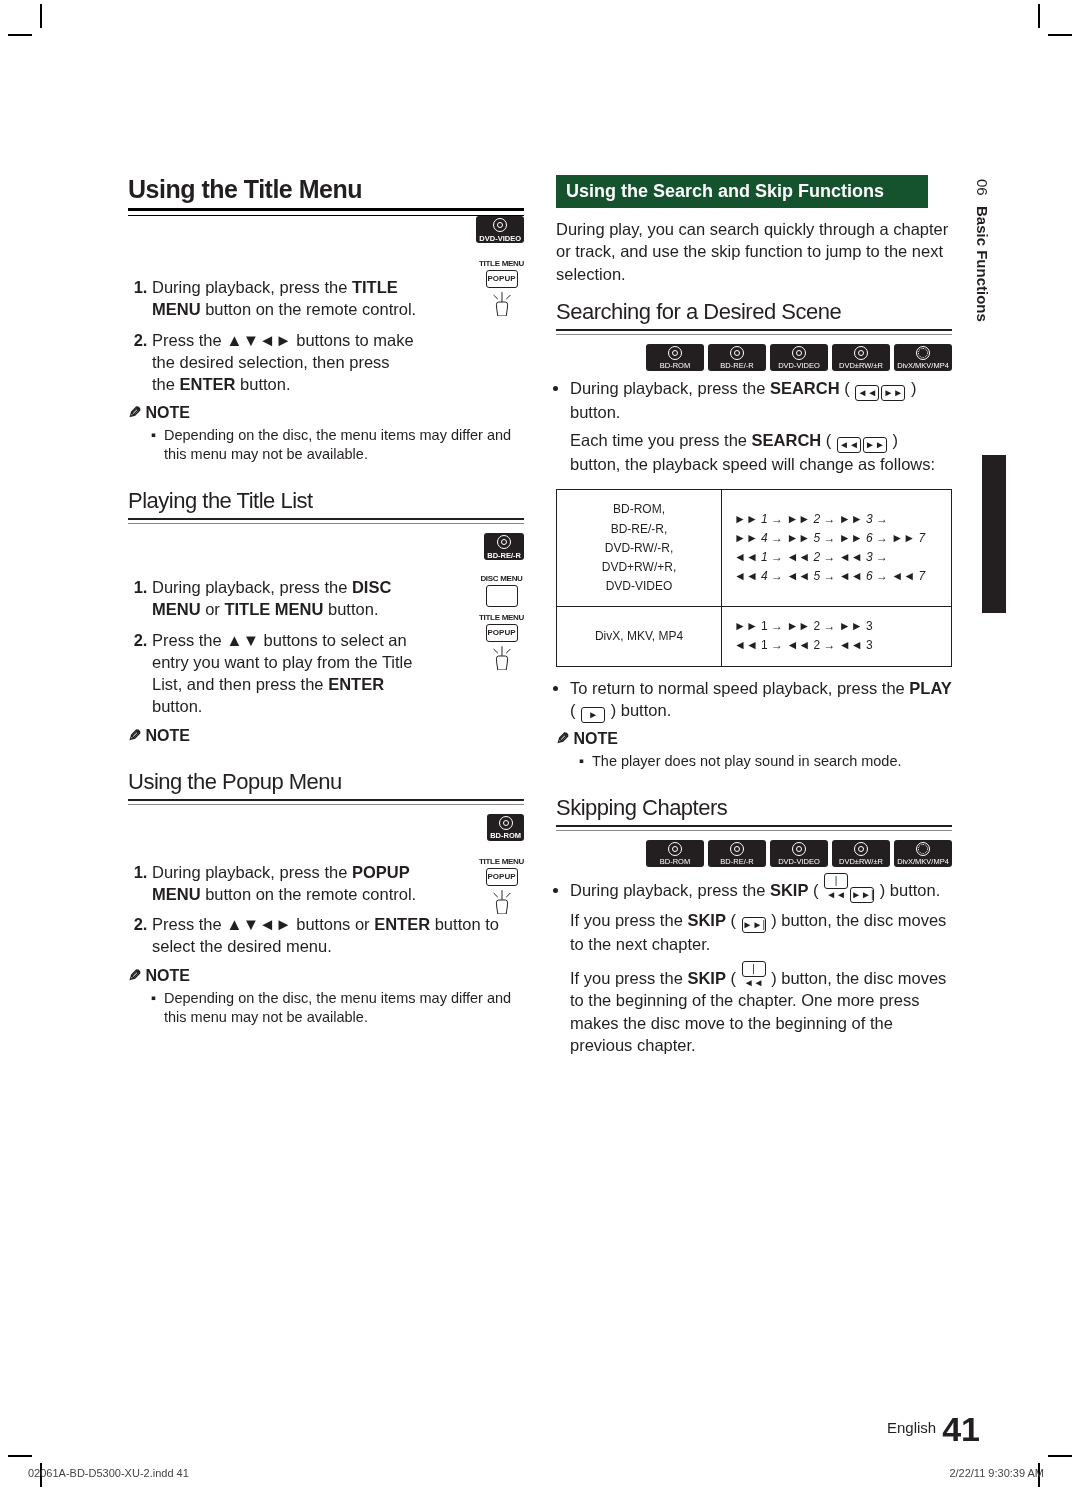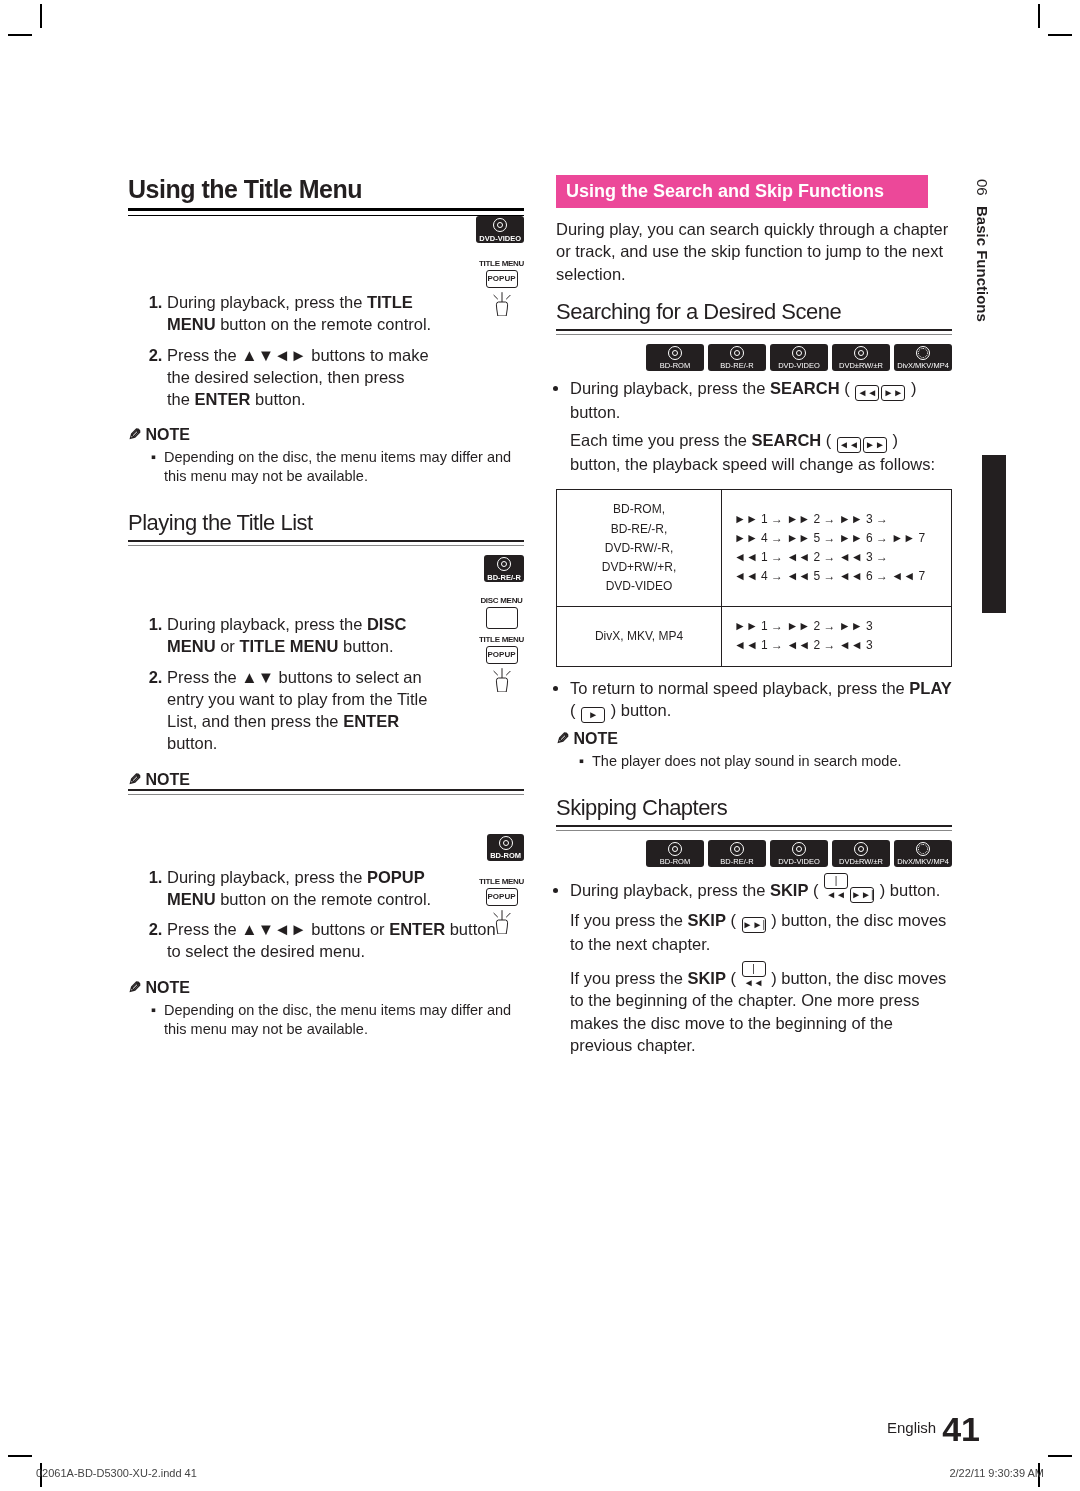--- a/index.html
+++ b/index.html
@@ -32,32 +32,32 @@
     letter-spacing: -0.5px;
   }
   h2 {
     font-size: 22px;
     font-weight: normal;
     margin: 24px 0 4px 0;
     letter-spacing: -0.5px;
   }
   .rule-heavy { border-top: 3px solid #000; border-bottom: 1px solid #000; height: 4px; margin-bottom: 10px; }
   .rule-med { border-top: 2px solid #231f20; border-bottom: 1px solid #888; height: 3px; margin-bottom: 8px; }
-  ol { margin: 15px; padding-left: 24px; font-size: 16.5px; line-height: 1.35; }
+  ol { margin: 0; padding-left: 24px; font-size: 16.5px; line-height: 1.35; }
   ol li { margin-bottom: 8px; }
   ol li::marker { font-weight: bold; }
   .note-head { font-size: 16px; font-weight: bold; margin-top: 6px; }
   .note-head .hand-icon { display: inline-block; transform: scaleX(-1); margin-right: 4px; }
   ul.note { margin: 4px 0 0 0; padding-left: 36px; font-size: 14.5px; line-height: 1.3; }
   ul.note li { margin-bottom: 4px; list-style: '▪  '; }
   .bullet { margin: 0; padding-left: 14px; font-size: 16.5px; line-height: 1.35; }
   .bullet li { margin-bottom: 6px; list-style: disc; }
   .para { font-size: 16.5px; line-height: 1.35; margin: 0 0 14px 0; }
   .section-bar {
-    background: #ec4899;
+    background: #14532d;
     color: #fff;
     font-weight: bold;
     font-size: 18px;
     padding: 6px 10px 6px 10px;
     margin-bottom: 10px;
     display: inline-block;
     width: calc(100% - 44px);
   }
   .side-label {
     position: absolute;
@@ -119,21 +119,21 @@
     width: 22px; height: 14px; font-size: 10px; text-align: center; line-height: 14px;
     vertical-align: -2px; margin: 0 1px;
   }
   .footer {
     position: absolute;
     bottom: 42px;
     right: 100px;
     font-size: 15px;
   }
   .footer .pg { font-size: 34px; font-weight: bold; vertical-align: -8px; margin-left: 6px; }
-  .print-info { position: absolute; bottom: 12px; left: 36px; right: 36px; font-size: 11px; color: #444; display: flex; justify-content: space-between; align-items: center; }
+  .print-info { position: absolute; bottom: 12px; left: 28px; right: 36px; font-size: 11px; color: #444; display: flex; justify-content: space-between; align-items: center; }
   
   .rel { position: relative; }
   .step-body { width: 265px; }
   .step-body-wide { width: 100%; }
 </style>
 </head>
 <body>
 
 <div class="crop-mark crop-h" style="left:8px; top:34px;"></div>
 <div class="crop-mark crop-v" style="left:40px; top:4px;"></div>
@@ -189,20 +189,21 @@
       </div>
       <div style="height:44px;"></div>
       <ol>
         <li class="step-body"><span>During playback, press the </span><b>DISC MENU</b><span> or </span><b>TITLE MENU</b><span> button.</span></li>
         <li class="step-body"><span>Press the </span><span>▲▼</span><span> buttons to select an entry you want to play from the Title List, and then press the </span><b>ENTER</b><span> button.</span></li>
       </ol>
       <div class="note-head"><span class="hand-icon">✎</span><span>NOTE</span></div>
     </div>
 
     <div class="rel">
+      <h2>Using the Popup Menu</h2>
       <div class="rule-med"></div>
       <div class="right-icon-box" style="top:44px;">
         <div class="disc-badge"><span class="circ"></span><br><span>BD-ROM</span></div>
       </div>
       <div class="right-icon-box" style="top:88px;">
         <div class="title-menu-label">TITLE MENU</div>
         <div class="popup-btn">POPUP</div>
         <svg class="hand-svg" viewBox="0 0 40 40">
             <path d="M20 6 v14 m-6 20 q-2 -12 -2 -16 q0 -4 3 -4 h10 q3 0 3 4 q0 4 -2 16 z M14 16 l-6 -6 M26 16 l6 -6" fill="none" stroke="#231f20" stroke-width="1.4"></path>
           </svg>
@@ -247,21 +248,21 @@
     <p class="para" style="padding-left:14px; margin-top:2px;"><span>Each time you press the </span><b>SEARCH</b><span> ( </span><span class="small-btn">◄◄</span><span class="small-btn">►►</span><span> ) button, the playback speed will change as follows:</span></p>
 
     <table class="speed-table">
       <tbody>
           <tr>
         <td class="left" style="white-space:pre-line;">BD-ROM,
 BD-RE/-R,
 DVD-RW/-R,
 DVD+RW/+R,
 DVD-VIDEO</td>
-        <td style="text-align:left;">
+        <td style="text-align:left;font-style:italic;">
            ►► 1 → ►► 2 → ►► 3 →<br>
            ►► 4 → ►► 5 → ►► 6 → ►► 7<br>
            ◄◄ 1 → ◄◄ 2 → ◄◄ 3 →<br>
            ◄◄ 4 → ◄◄ 5 → ◄◄ 6 → ◄◄ 7
         </td>
       </tr>
       <tr>
         <td class="left">DivX, MKV, MP4</td>
         <td style="text-align:left;">
            ►► 1 → ►► 2 → ►► 3<br>

